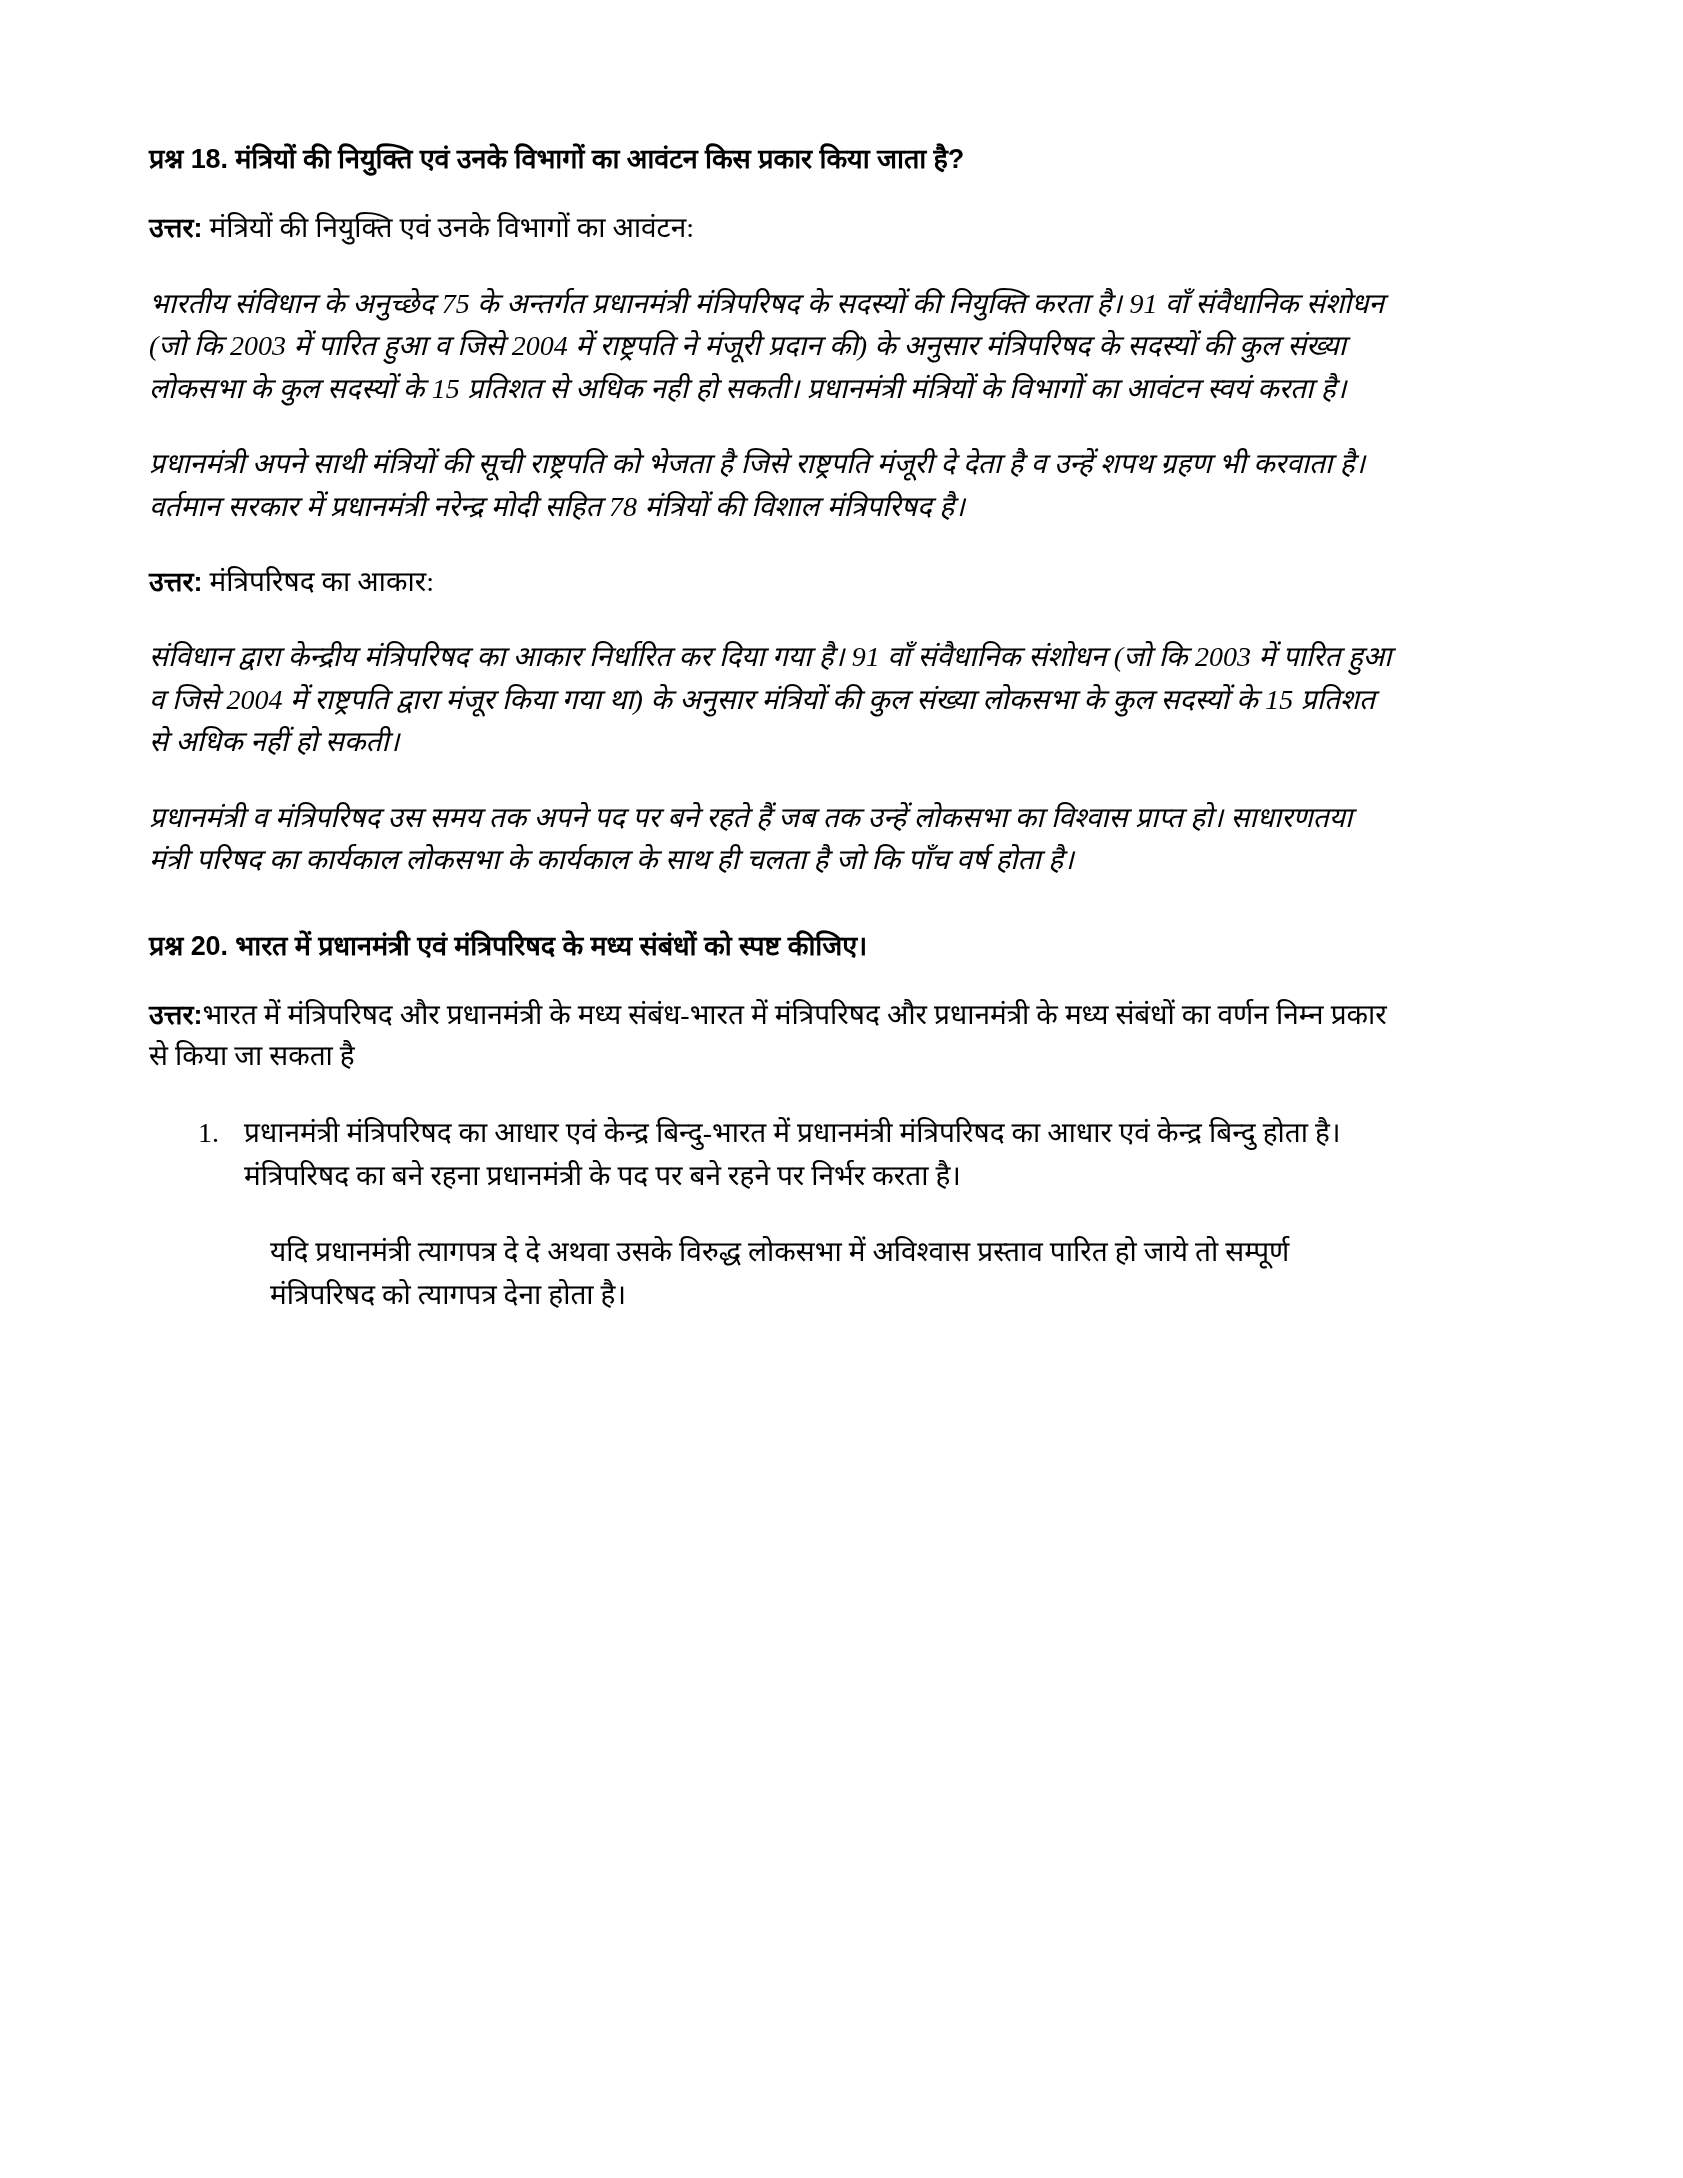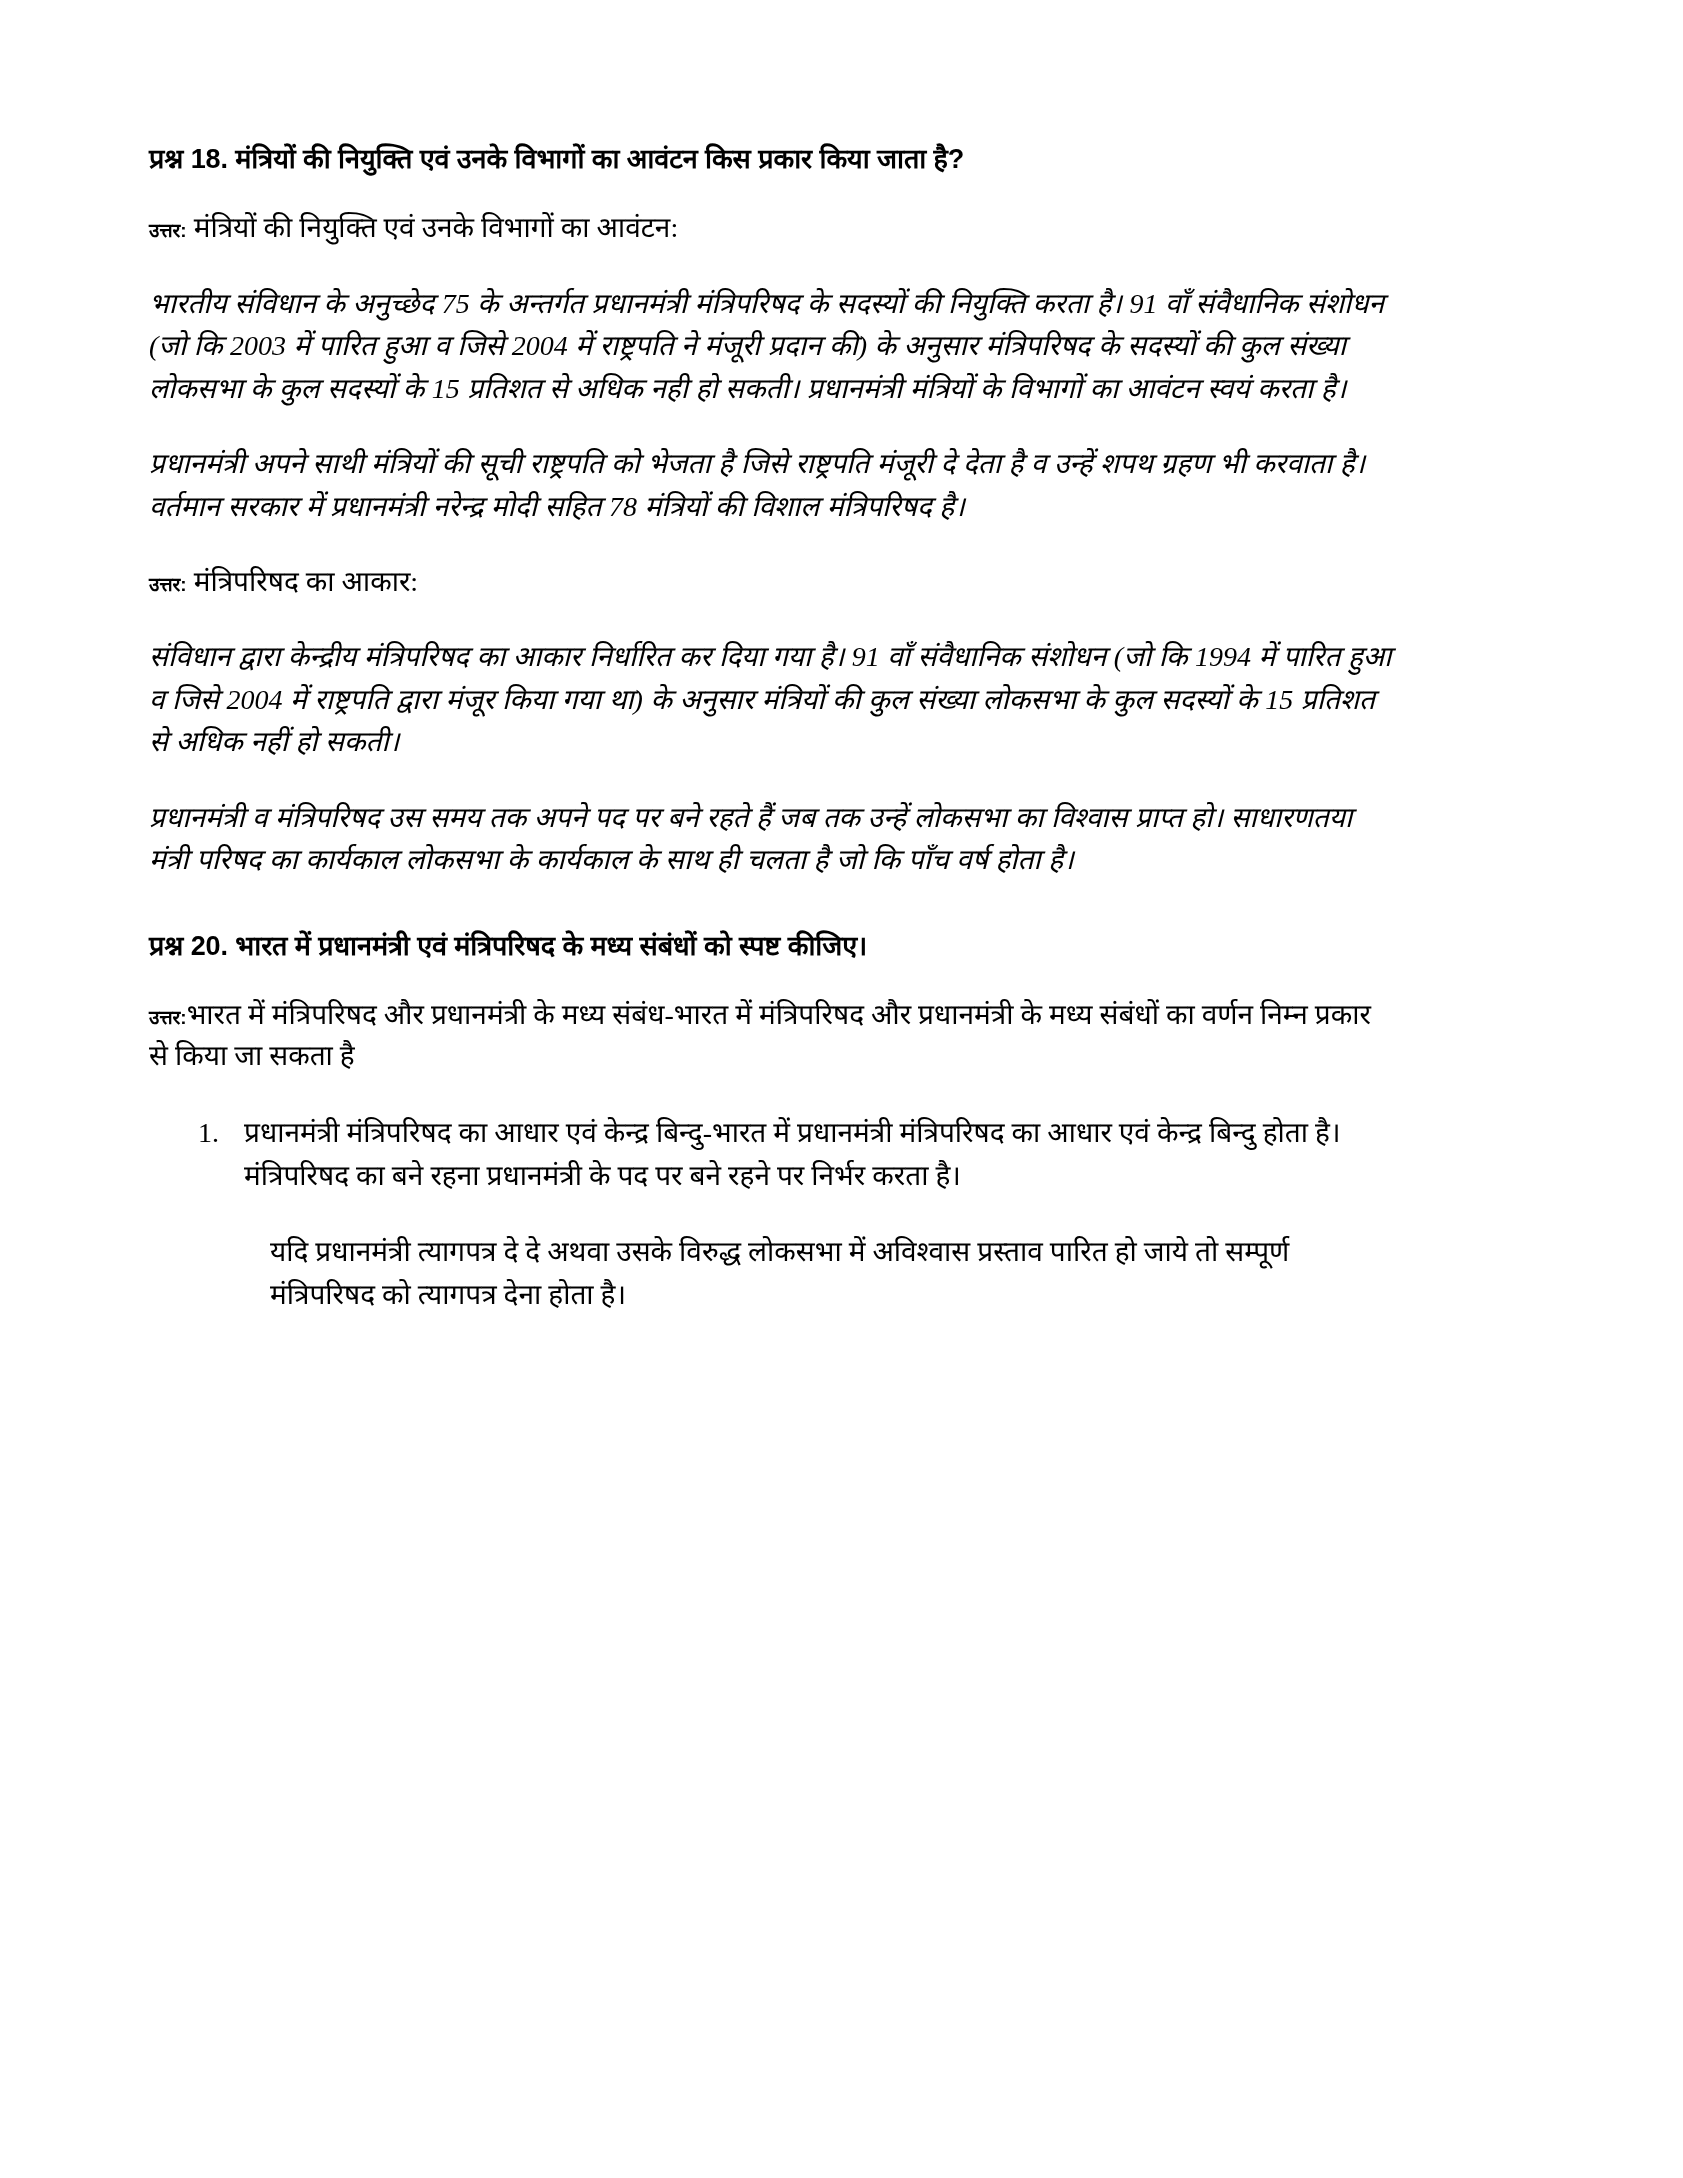--- a/index.html
+++ b/index.html
@@ -40,21 +40,21 @@
 
   
   .answer-line {
     font-size: 28px;
     line-height: 1.45;
     margin: 0 0 34px 0;
   }
   .answer-label {
     font-family: "Liberation Sans", "DejaVu Sans", sans-serif;
     font-weight: bold;
-    font-size: 19px;
+    font-size: 27px;
   }
   .answer-text {
     font-family: "Liberation Serif", "DejaVu Serif", serif;
   }
 
   
   .para {
     font-size: 28px;
     line-height: 1.52;
     margin: 0 0 33px 0;
@@ -104,21 +104,21 @@
 
     <p class="para">भारतीय संविधान के अनुच्छेद 75 के अन्तर्गत प्रधानमंत्री मंत्रिपरिषद के सदस्यों की नियुक्ति करता है। 91 वाँ संवैधानिक संशोधन (जो कि 2003 में पारित हुआ व जिसे 2004 में राष्ट्रपति ने मंजूरी प्रदान की) के अनुसार मंत्रिपरिषद के सदस्यों की कुल संख्या लोकसभा के कुल सदस्यों के 15 प्रतिशत से अधिक नही हो सकती। प्रधानमंत्री मंत्रियों के विभागों का आवंटन स्वयं करता है।</p>
 
     <p class="para">प्रधानमंत्री अपने साथी मंत्रियों की सूची राष्ट्रपति को भेजता है जिसे राष्ट्रपति मंजूरी दे देता है व उन्हें शपथ ग्रहण भी करवाता है। वर्तमान सरकार में प्रधानमंत्री नरेन्द्र मोदी सहित 78 मंत्रियों की विशाल मंत्रिपरिषद है।</p>
 
 
     <p class="answer-line">
       <span class="answer-label">उत्तर:</span><span class="answer-text"> मंत्रिपरिषद का आकार:</span>
     </p>
 
-    <p class="para">संविधान द्वारा केन्द्रीय मंत्रिपरिषद का आकार निर्धारित कर दिया गया है। 91 वाँ संवैधानिक संशोधन (जो कि 1994 में पारित हुआ व जिसे 2004 में राष्ट्रपति द्वारा मंजूर किया गया था) के अनुसार मंत्रियों की कुल संख्या लोकसभा के कुल सदस्यों के 15 प्रतिशत से अधिक नहीं हो सकती।</p>
+    <p class="para">संविधान द्वारा केन्द्रीय मंत्रिपरिषद का आकार निर्धारित कर दिया गया है। 91 वाँ संवैधानिक संशोधन (जो कि 2003 में पारित हुआ व जिसे 2004 में राष्ट्रपति द्वारा मंजूर किया गया था) के अनुसार मंत्रियों की कुल संख्या लोकसभा के कुल सदस्यों के 15 प्रतिशत से अधिक नहीं हो सकती।</p>
 
 
 
     <p class="para">प्रधानमंत्री व मंत्रिपरिषद उस समय तक अपने पद पर बने रहते हैं जब तक उन्हें लोकसभा का विश्वास प्राप्त हो। साधारणतया मंत्री परिषद का कार्यकाल लोकसभा के कार्यकाल के साथ ही चलता है जो कि पाँच वर्ष होता है।</p>
 
     <h2 class="q-heading spaced-top">प्रश्न 20. भारत में प्रधानमंत्री एवं मंत्रिपरिषद के मध्य संबंधों को स्पष्ट कीजिए।</h2>
 
     <p class="answer-line">
       <span class="answer-label">उत्तर:</span><span class="answer-text">भारत में मंत्रिपरिषद और प्रधानमंत्री के मध्य संबंध-भारत में मंत्रिपरिषद और प्रधानमंत्री के मध्य संबंधों का वर्णन निम्न प्रकार से किया जा सकता है</span>
     </p>

